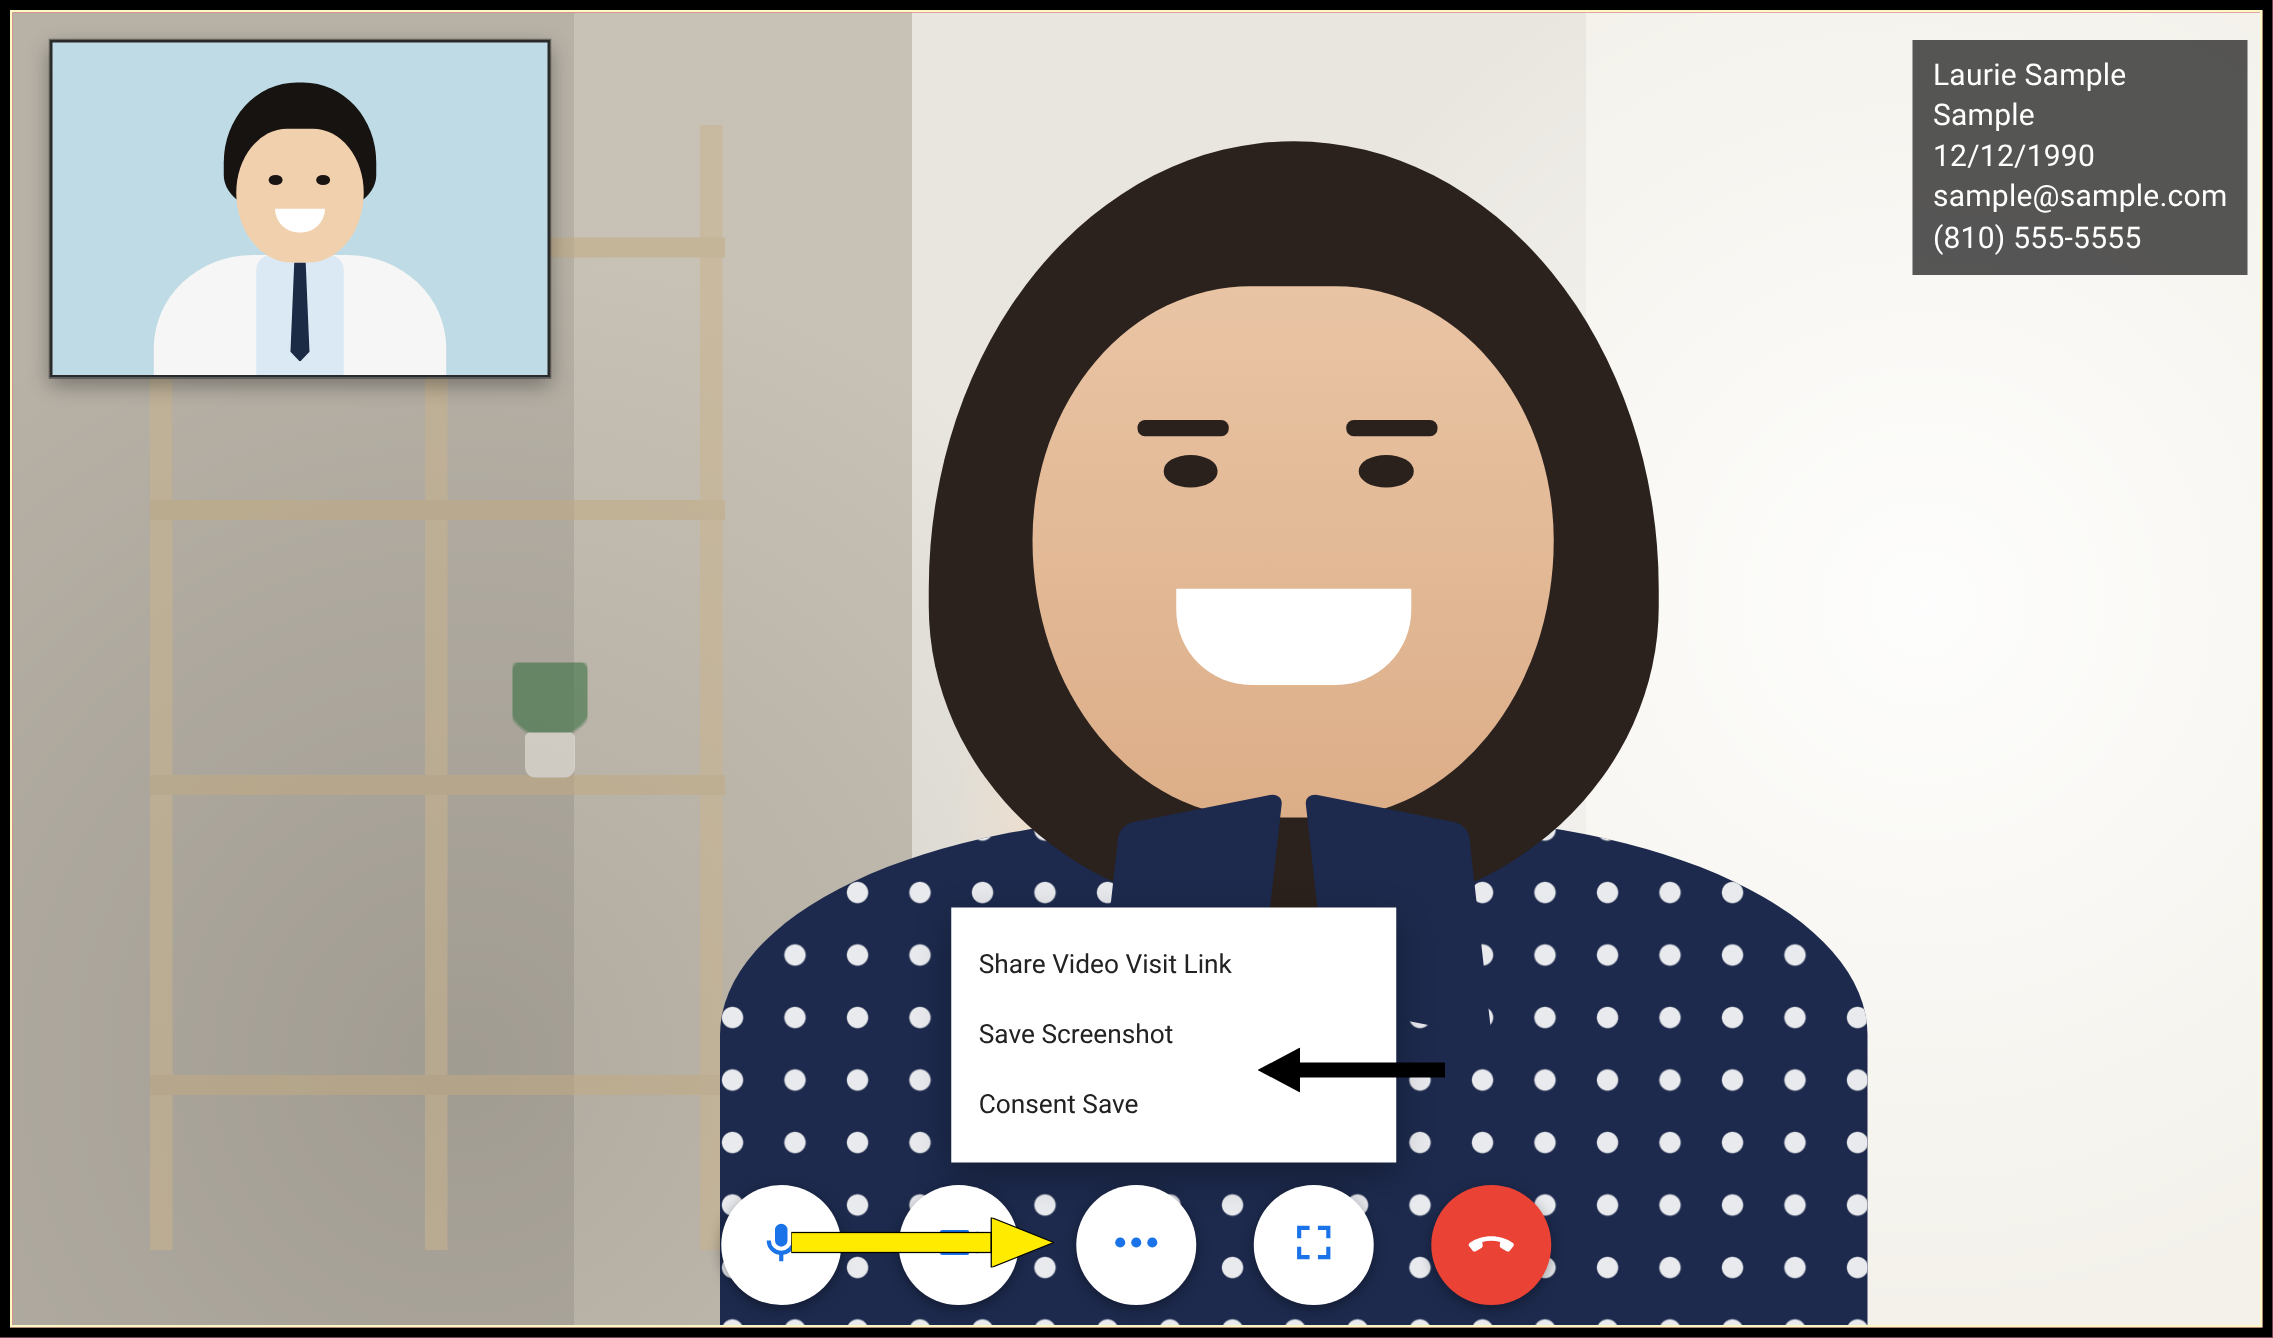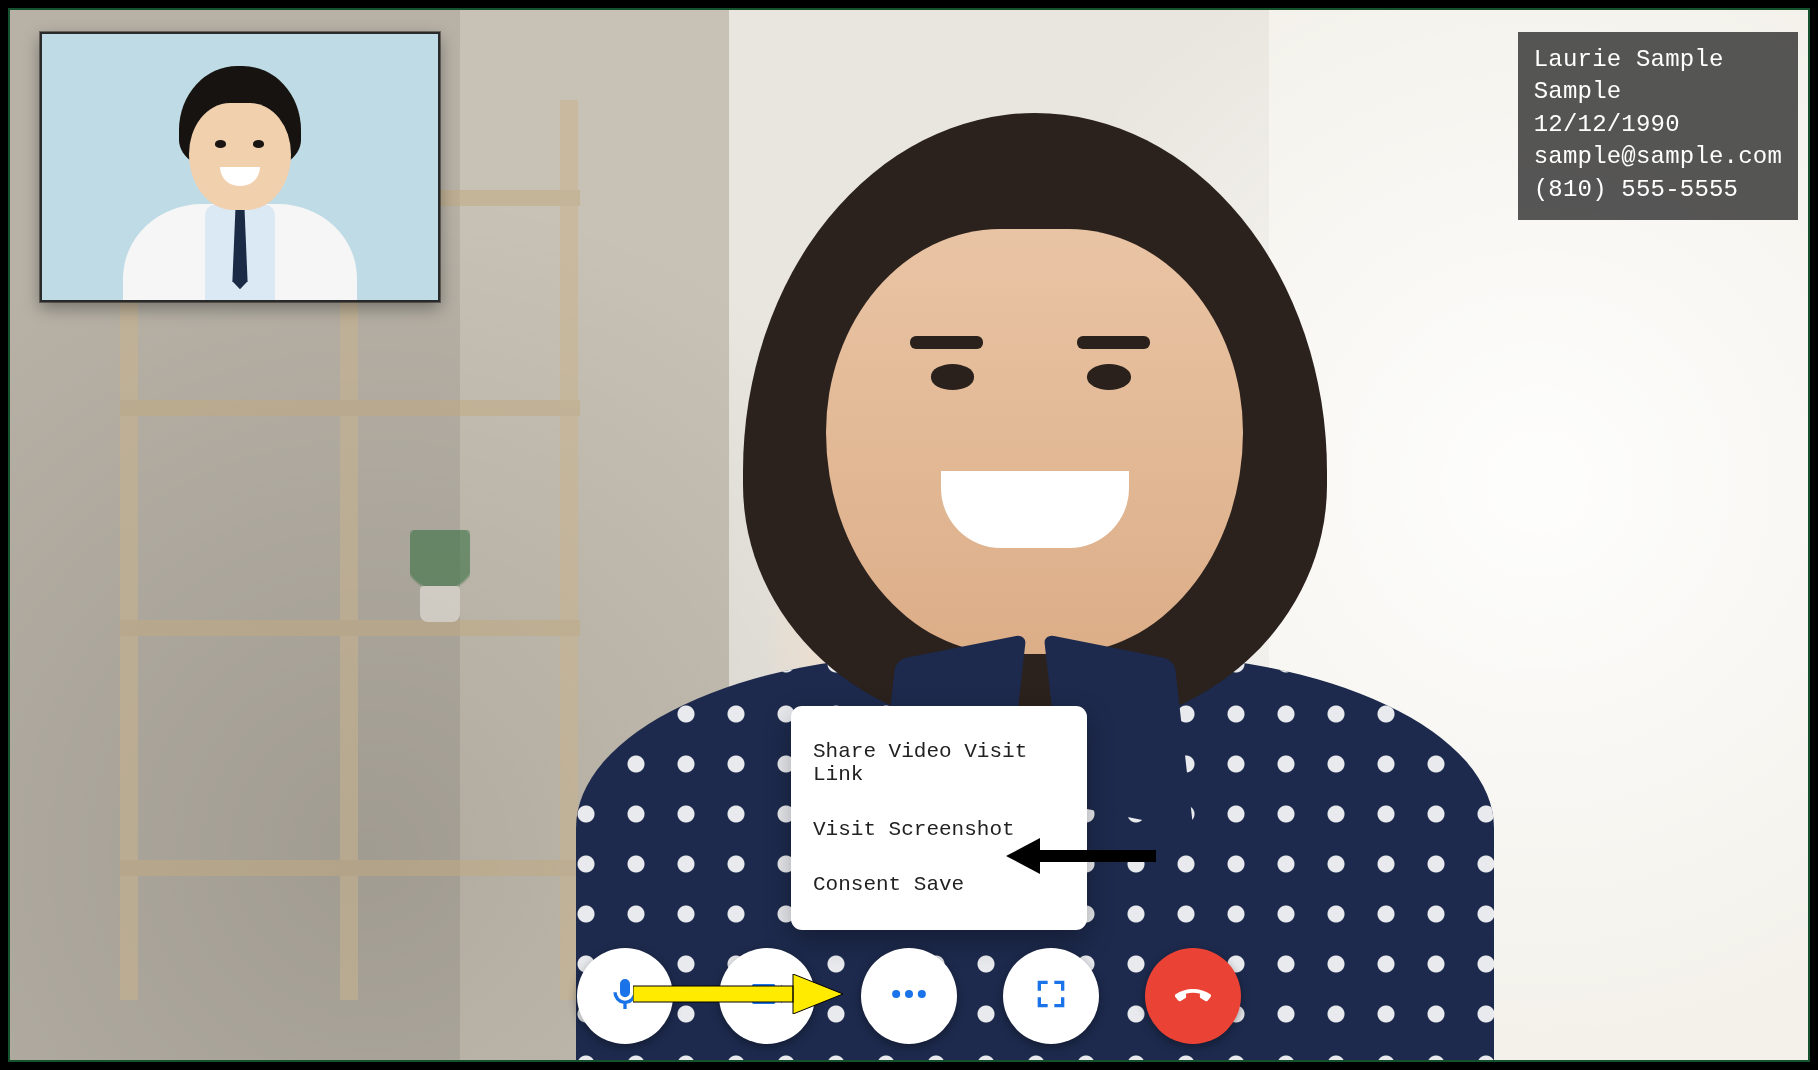--- a/index.html
+++ b/index.html
@@ -9,23 +9,22 @@
     font-family: -apple-system, BlinkMacSystemFont, "Segoe UI", Roboto, Arial, sans-serif;
     background: #000;
     overflow: hidden;
     position: relative;
   }
 
   .video-frame {
     position: absolute;
     top: 8px; left: 8px; right: 8px; bottom: 8px;
     background: #be185d;
-    border: 2px solid #14532d;
+    border: 2px solid #fef9c3;
     overflow: hidden;
-    font-family: Liberation Mono, monospace;
   }
 
   
   .main-bg {
     position: absolute; inset: 0;
     background:
       radial-gradient(ellipse 700px 800px at 55% 60%, rgba(255,230,205,0.9) 0 18%, rgba(0,0,0,0) 34%),
       linear-gradient(90deg, #b7b1a6 0 25%, #c8c1b5 25% 40%, #e9e6df 40% 70%, #f3f1ea 70% 100%);
     filter: blur(0.2px);
   }
@@ -118,26 +117,25 @@
     cursor:pointer;
   }
   .ctl.end { background:#ea4335; }
   .ctl svg { width:40px; height:40px; }
   .ctl.more svg{width:44px;height:44px;}
   .blue { fill:#1a73e8; }
   .white { fill:#fff; }
 
   
   .menu {
-    position:absolute; width:296px; left:50%; transform:translateX(-50%);
+    position:absolute; width:356px; left:50%; transform:translateX(-50%);
     bottom:130px; 
     margin-left:30px; 
     background:#fff; box-shadow:0 10px 28px rgba(0,0,0,.3);
     padding:18px 0;
-    border-radius:11px;
   }
   .menu-item {
     padding:16px 22px; font-size:21px; color:#222; cursor:pointer;
   }
 
   
   .annot { position:absolute; pointer-events:none; }
   .annot.yellow { left:623px; bottom:46px; width:210px; height:40px; }
   .annot.black  { left:996px; bottom:186px; width:150px; height:36px; }
 </style>
@@ -192,21 +190,21 @@
   <div class="patient-card">
     <div>Laurie Sample</div>
     <div>Sample</div>
     <div>12/12/1990</div>
     <div>sample@sample.com</div>
     <div>(810) 555-5555</div>
   </div>
 
   <div class="menu">
     <div class="menu-item">Share Video Visit Link</div>
-    <div class="menu-item">Visit Screenshot</div>
+    <div class="menu-item">Save Screenshot</div>
     <div class="menu-item">Consent Save</div>
   </div>
 
   <div class="controls">
     <div class="ctl">
       <span>
         <svg viewBox="0 0 24 24">
             <path class="blue" d="M12 14a3 3 0 0 0 3-3V6a3 3 0 0 0-6 0v5a3 3 0 0 0 3 3zm5-3a5 5 0 0 1-10 0H5a7 7 0 0 0 6 6.92V21h2v-3.08A7 7 0 0 0 19 11h-2z"></path>
           </svg>
       </span>

